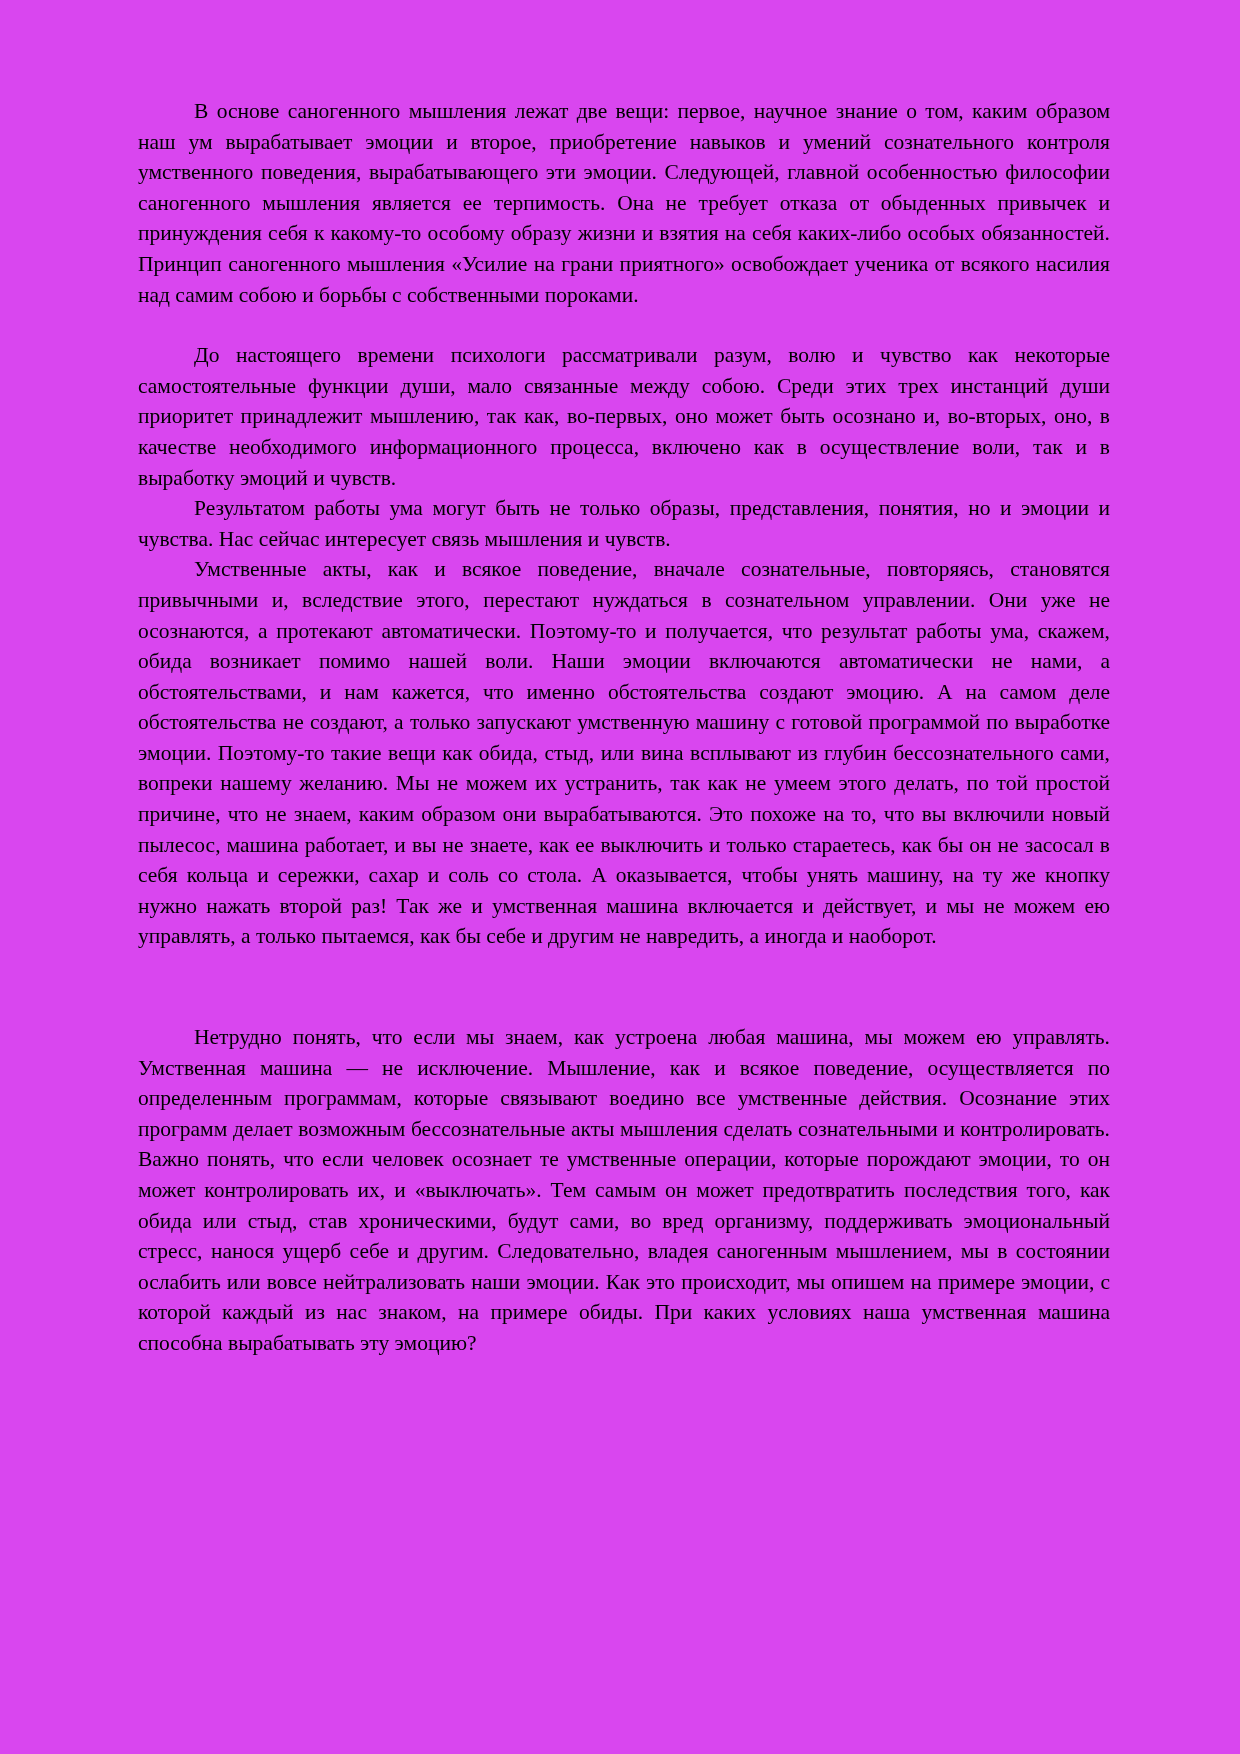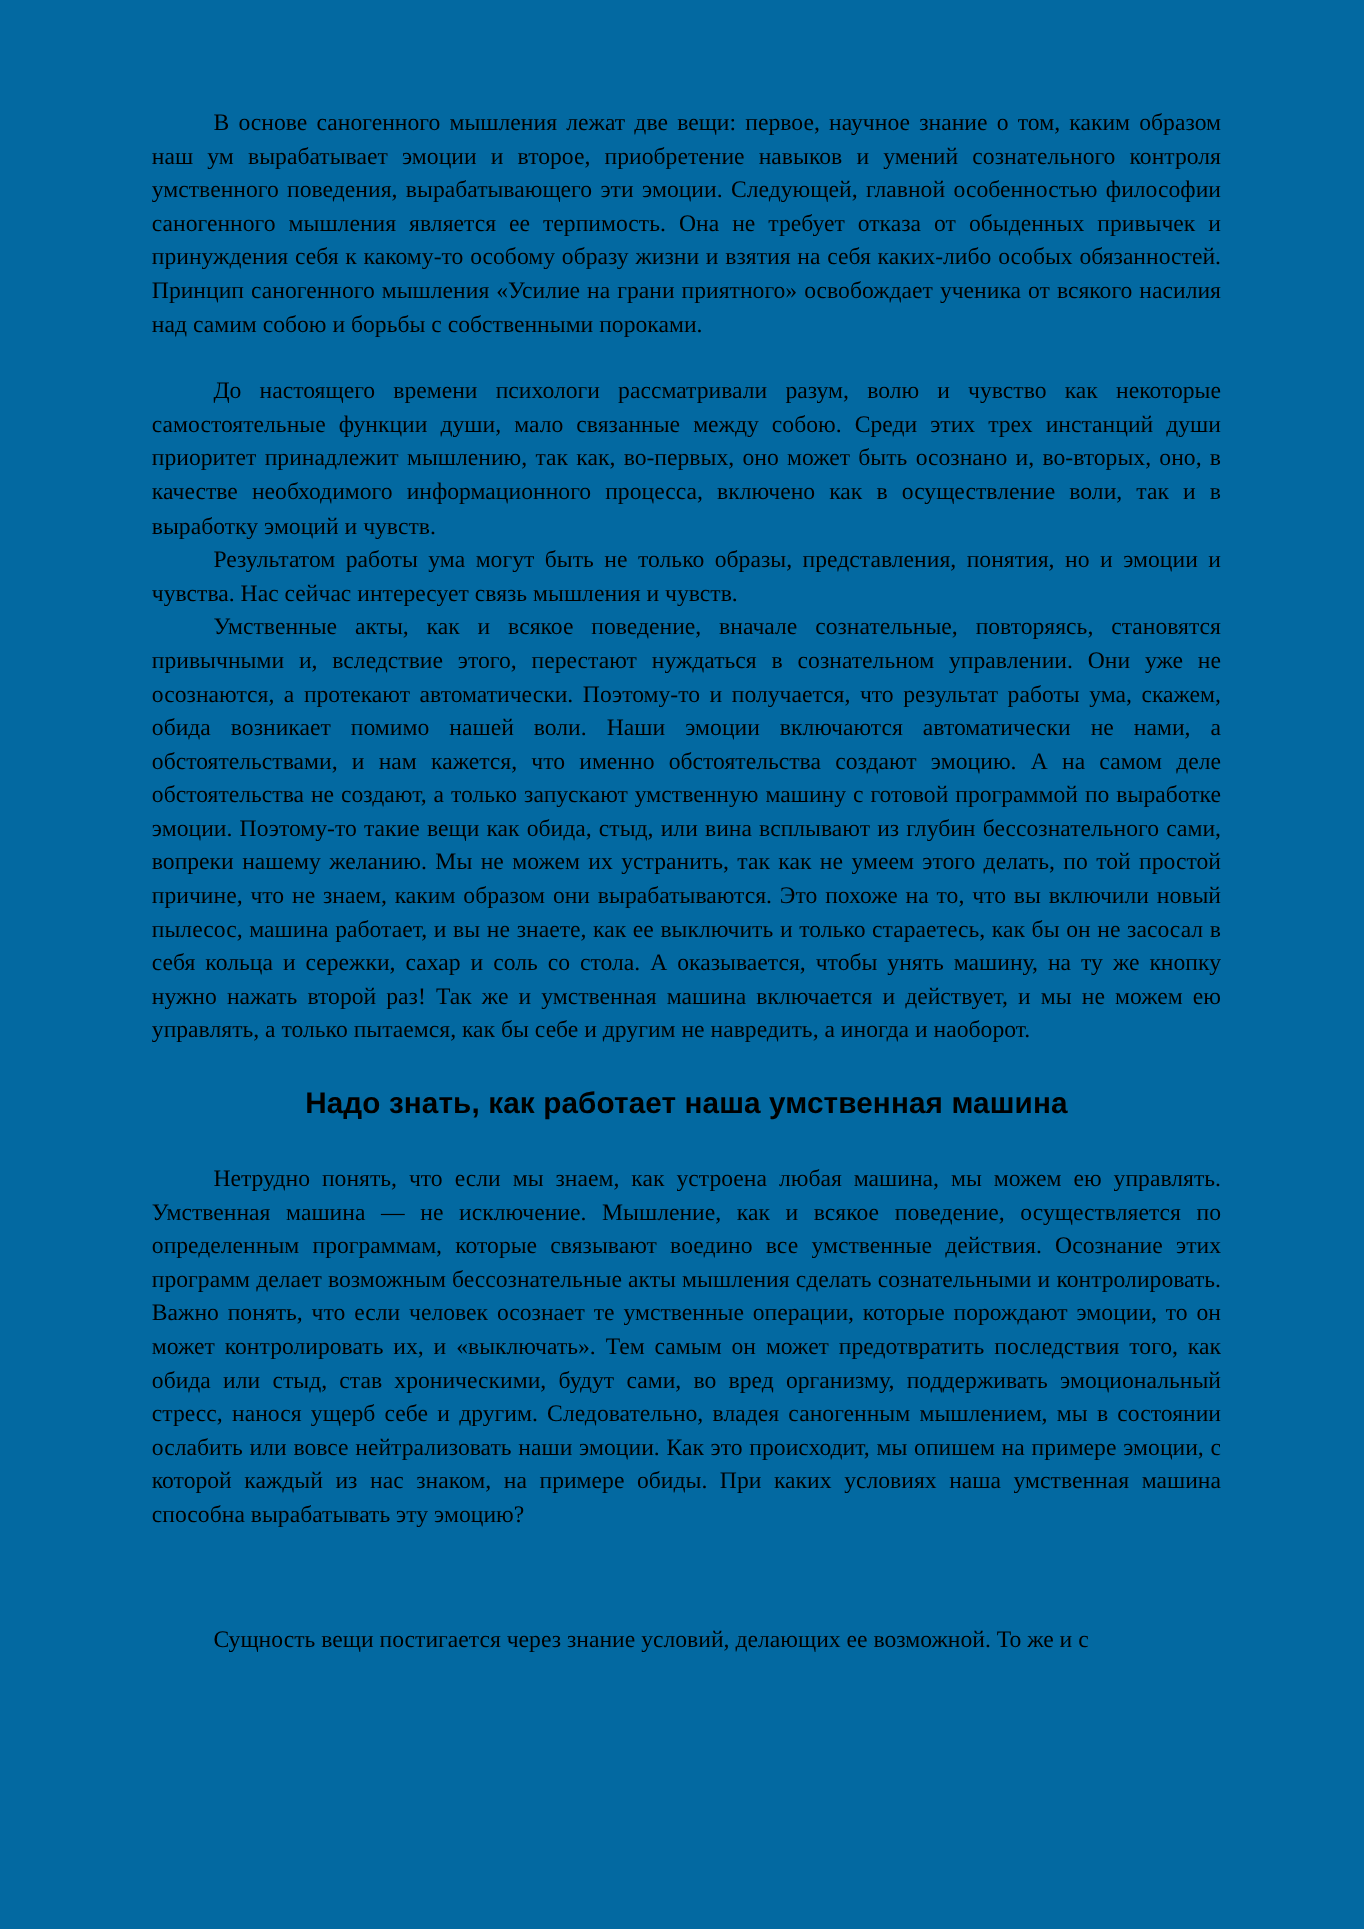--- a/index.html
+++ b/index.html
@@ -12,21 +12,21 @@
     width: 1240px;
     height: 1754px;
     font-family: "Liberation Serif", "DejaVu Serif", serif;
     color: #000000;
     overflow: hidden;
   }
   .page {
     position: relative;
     width: 1240px;
     height: 1754px;
-    background: #0369a1;
+    background: #d946ef;
     box-sizing: border-box;
     padding: 96px 130px 80px 138px;
   }
   .content {
     width: 972px;
   }
   p.body-par {
     margin: 0;
     font-size: 21.5px;
     line-height: 30.6px;
@@ -64,27 +64,25 @@
     <div class="gap-par"></div>
 
     <p class="body-par">До настоящего времени психологи рассматривали разум, волю и чувство как некоторые самостоятельные функции души, мало связанные между собою. Среди этих трех инстанций души приоритет принадлежит мышлению, так как, во-первых, оно может быть осознано и, во-вторых, оно, в качестве необходимого информационного процесса, включено как в осуществление воли, так и в выработку эмоций и чувств.</p>
 
     <p class="body-par">Результатом работы ума могут быть не только образы, представления, понятия, но и эмоции и чувства. Нас сейчас интересует связь мышления и чувств.</p>
 
     <p class="body-par">Умственные акты, как и всякое поведение, вначале сознательные, повторяясь, становятся привычными и, вследствие этого, перестают нуждаться в сознательном управлении. Они уже не осознаются, а протекают автоматически. Поэтому-то и получается, что результат работы ума, скажем, обида возникает помимо нашей воли. Наши эмоции включаются автоматически не нами, а обстоятельствами, и нам кажется, что именно обстоятельства создают эмоцию. А на самом деле обстоятельства не создают, а только запускают умственную машину с готовой программой по выработке эмоции. Поэтому-то такие вещи как обида, стыд, или вина всплывают из глубин бессознательного сами, вопреки нашему желанию. Мы не можем их устранить, так как не умеем этого делать, по той простой причине, что не знаем, каким образом они вырабатываются. Это похоже на то, что вы включили новый пылесос, машина работает, и вы не знаете, как ее выключить и только стараетесь, как бы он не засосал в себя кольца и сережки, сахар и соль со стола. А оказывается, чтобы унять машину, на ту же кнопку нужно нажать второй раз! Так же и умственная машина включается и действует, и мы не можем ею управлять, а только пытаемся, как бы себе и другим не навредить, а иногда и наоборот.</p>
 
     <div class="head-space-before"></div>
 
-    <h2 class="section-heading">Надо знать, как работает наша умственная машина</h2>
 
     <div class="head-space-after"></div>
 
     <p class="body-par">Нетрудно понять, что если мы знаем, как устроена любая машина, мы можем ею управлять. Умственная машина — не исключение. Мышление, как и всякое поведение, осуществляется по определенным программам, которые связывают воедино все умственные действия. Осознание этих программ делает возможным бессознательные акты мышления сделать сознательными и контролировать. Важно понять, что если человек осознает те умственные операции, которые порождают эмоции, то он может контролировать их, и «выключать». Тем самым он может предотвратить последствия того, как обида или стыд, став хроническими, будут сами, во вред организму, поддерживать эмоциональный стресс, нанося ущерб себе и другим. Следовательно, владея саногенным мышлением, мы в состоянии ослабить или вовсе нейтрализовать наши эмоции. Как это происходит, мы опишем на примере эмоции, с которой каждый из нас знаком, на примере обиды. При каких условиях наша умственная машина способна вырабатывать эту эмоцию?</p>
 
     <div class="head-space-before-2"></div>
 
 
     <div class="head-space-after-2"></div>
 
-    <p class="body-par">Сущность вещи постигается через знание условий, делающих ее возможной. То же и с</p>
 
   </div>
 </div>
 
 </body></html>

